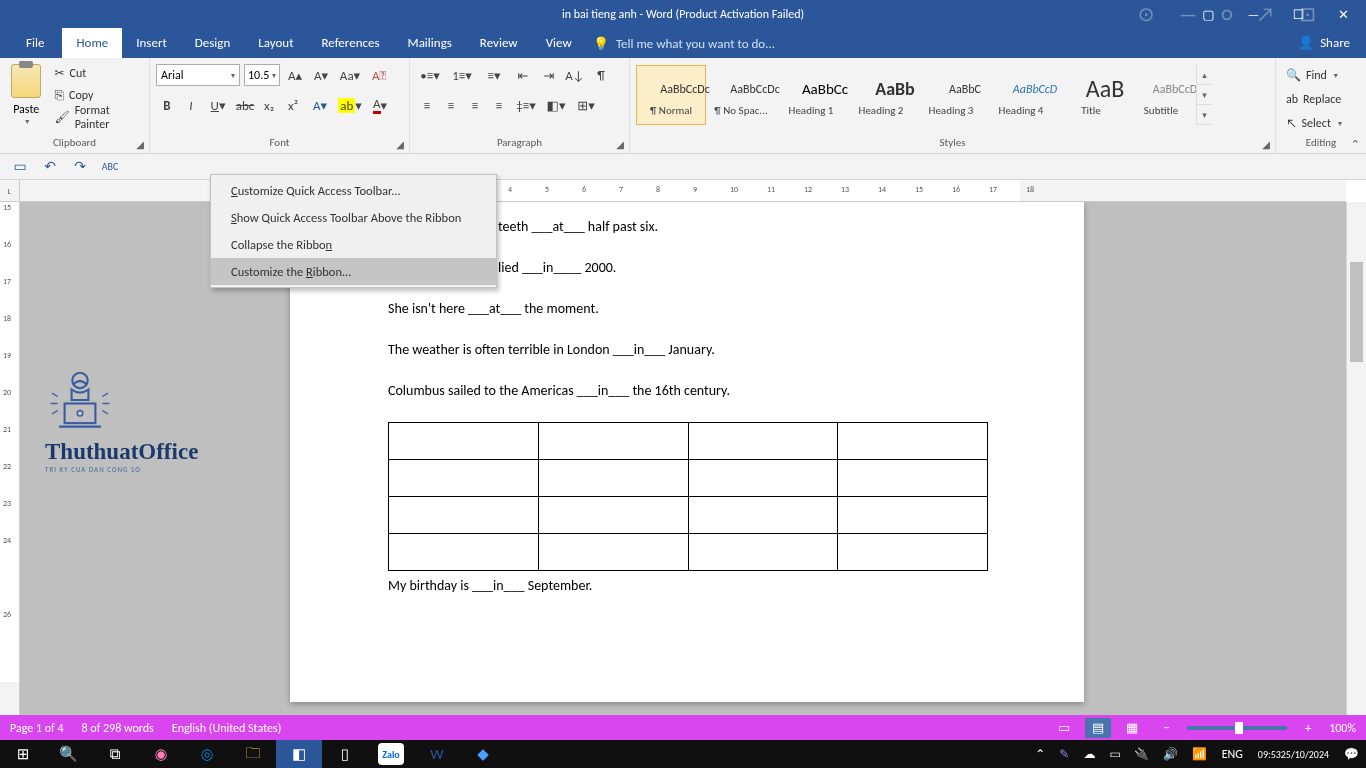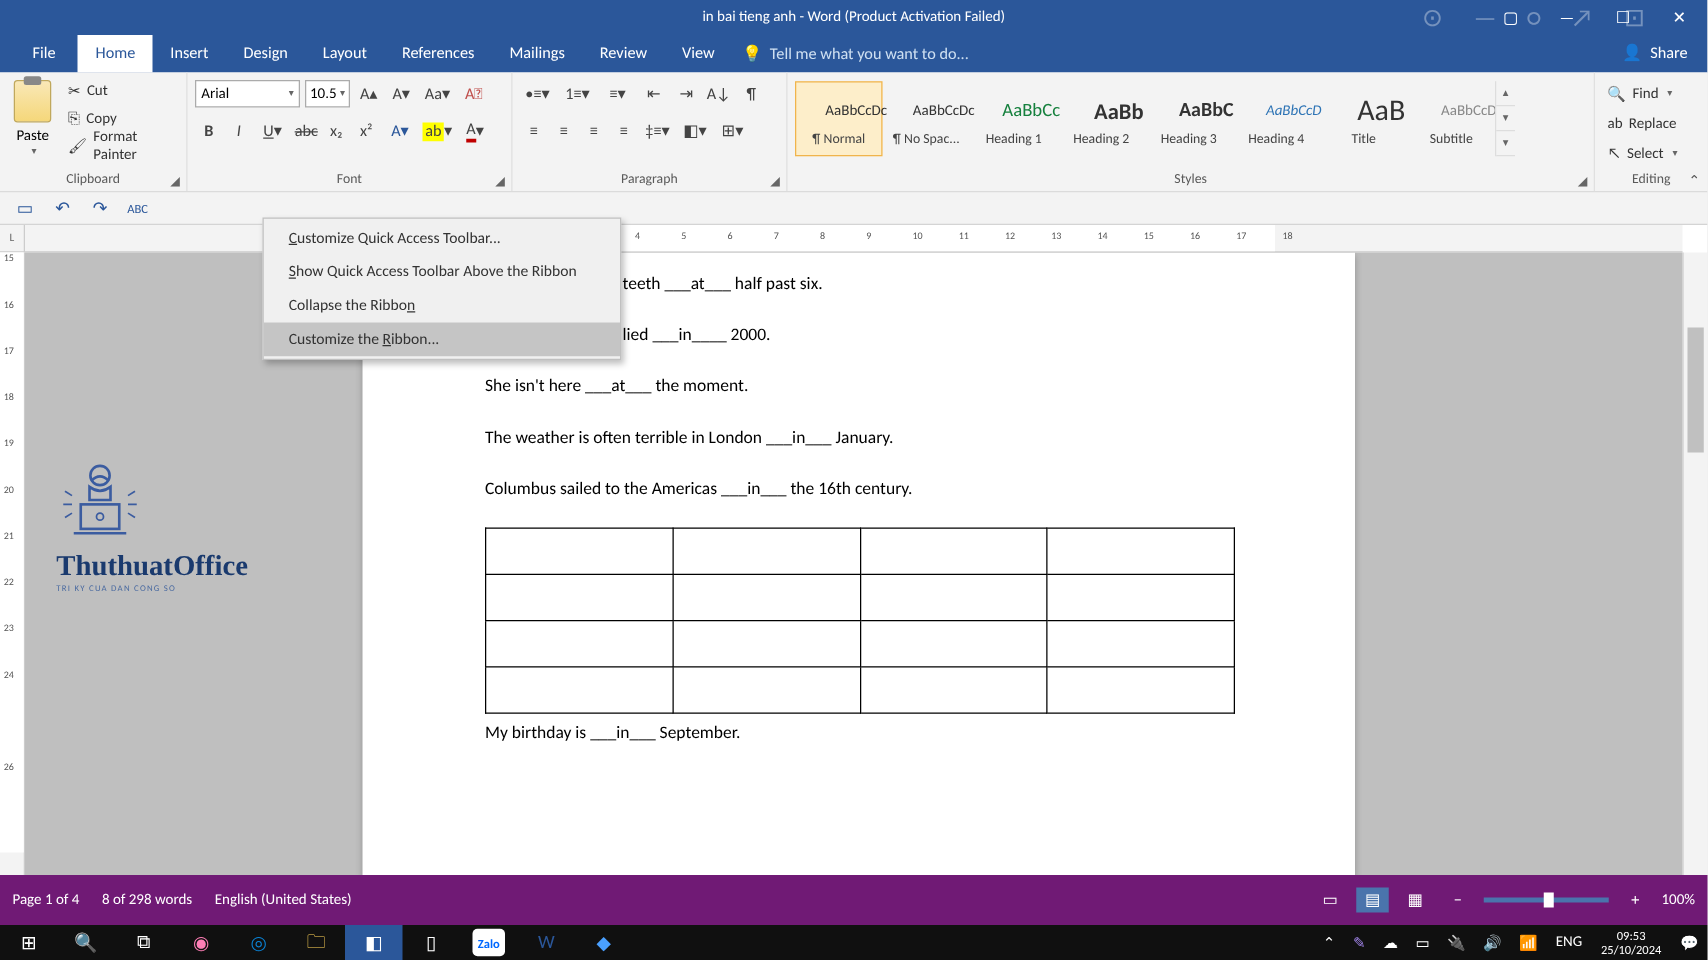--- a/index.html
+++ b/index.html
@@ -53,30 +53,30 @@
 .v-ruler .white { position:absolute; top:0; left:0; right:0; height:480px; background:#fff;}
 .v-ruler .tick { position:absolute; left:3px; font-size:8px; color:#555;}
 .page { position:absolute; left:270px; top:0; width:794px; height:500px; background:#fff; box-shadow: 0 2px 6px rgba(0,0,0,0.3); padding: 16px 98px 30px 98px; font-family: Arial; font-size: 14px; color:#000;}
 .page p { margin-bottom: 22px; line-height: 1.35;}
 .page table { border-collapse: collapse; width: 600px; margin-bottom: 6px;}
 .page table td { border: 1px solid #000; height: 37px;}
 .context-menu { position:absolute; left:210px; top:174px; width:287px; background:#f0f0f0; border:1px solid #c0c0c0; box-shadow: 2px 3px 5px rgba(0,0,0,0.25); padding: 2px 0; z-index: 100; font-size: 12.5px;}
 .context-menu .mi { padding: 6px 16px 6px 20px; color:#333; cursor:pointer;}
 .context-menu .mi.hover { background:#c5c5c5;}
 .context-menu .mi .u { text-decoration: underline; }
-.statusbar { position:absolute; left:0; right:0; bottom:28px; height:40px; background:#701a75; color:#fff; font-size:12px; display:flex; align-items:center; padding: 0 10px; gap: 18px;}
+.statusbar { position:absolute; left:0; right:0; bottom:28px; height:25px; background:#d946ef; color:#fff; font-size:12px; display:flex; align-items:center; padding: 0 10px; gap: 18px;}
 .statusbar .right { margin-left:auto; display:flex;align-items:center;gap:8px;}
 .statusbar .vb { width:26px;height:20px;display:flex;align-items:center;justify-content:center;color:#fff;font-size:13px;cursor:pointer;}
 .zoom-slider { width:100px;height:4px;background:#4a74ac;position:relative;}
 .zoom-slider .thumb { position:absolute;left:48px;top:-4px;width:8px;height:12px;background:#fff;}
 .taskbar { position:absolute; left:0;right:0;bottom:0;height:28px;background:#101010;display:flex;align-items:center;}
 .taskbar .tb { width:46px;height:28px;display:flex;align-items:center;justify-content:center;color:#fff;font-size:15px;cursor:pointer;}
 .taskbar .tray { margin-left:auto;display:flex;align-items:center;gap:0;}
 .taskbar .tray .ti { padding: 0 7px; color:#fff; font-size:12px; height:28px; display:flex;align-items:center;cursor:pointer;}
-.taskbar .clock { display:flex;flex-direction:column;align-items:center;justify-content:center;font-size:10px;color:#fff;padding:0 8px;line-height:1.1;}
+.taskbar .clock { display:flex;flex-direction:row;align-items:center;justify-content:center;font-size:10px;color:#fff;padding:0 8px;line-height:1.1;}
 .watermark { position:absolute; left:45px; top:365px; width:200px; text-align:left; z-index:50; pointer-events:none;}
 .watermark .name { font-size:23px; font-weight:bold; color:#1a3a6e; font-family: Georgia, serif;}
 .watermark .tag { font-size:7px; color:#4a6aa0; letter-spacing: 1px;}
 .scrollbar-v { position:absolute; right:0; top:202px; bottom:52px; width:20px; background:#f3f3f3; border-left:1px solid #d4d4d4;}
 .scrollbar-v .thumb { position:absolute; left:3px; right:3px; top:60px; height:100px; background:#c0c0c0;}
 svg.person {width:70px;height:70px;}
 .bgdeco { position:absolute; right:40px; top:0; height:28px; opacity:0.35; color:#fff; font-size:20px; pointer-events:none; display:flex; align-items:center; gap:20px; letter-spacing:10px;}
 </style>
 </head>
 <body>
@@ -208,29 +208,29 @@
       <div class="styles-gallery">
         <div class="style-item selected">
             <div class="preview" style="font-size:12px">AaBbCcDc</div>
             <div class="name">¶ Normal</div>
           </div>
         <div class="style-item">
             <div class="preview" style="font-size:12px">AaBbCcDc</div>
             <div class="name">¶ No Spac...</div>
           </div>
         <div class="style-item">
-            <div class="preview" style="font-size:15px;color:#15803d">AaBbCc</div>
+            <div class="preview" style="font-size:15px;color:#000000">AaBbCc</div>
             <div class="name">Heading 1</div>
           </div>
         <div class="style-item">
             <div class="preview" style="font-size:18px;font-weight:bold">AaBb</div>
             <div class="name">Heading 2</div>
           </div>
         <div class="style-item">
-            <div class="preview" style="font-size:16px;font-weight:bold">AaBbC</div>
+            <div class="preview" style="font-size:12px;font-weight:normal">AaBbC</div>
             <div class="name">Heading 3</div>
           </div>
         <div class="style-item">
             <div class="preview" style="font-size:12px;font-style:italic;color:#2e74b5">AaBbCcD</div>
             <div class="name">Heading 4</div>
           </div>
         <div class="style-item">
             <div class="preview" style="font-size:24px">AaB</div>
             <div class="name">Title</div>
           </div>

